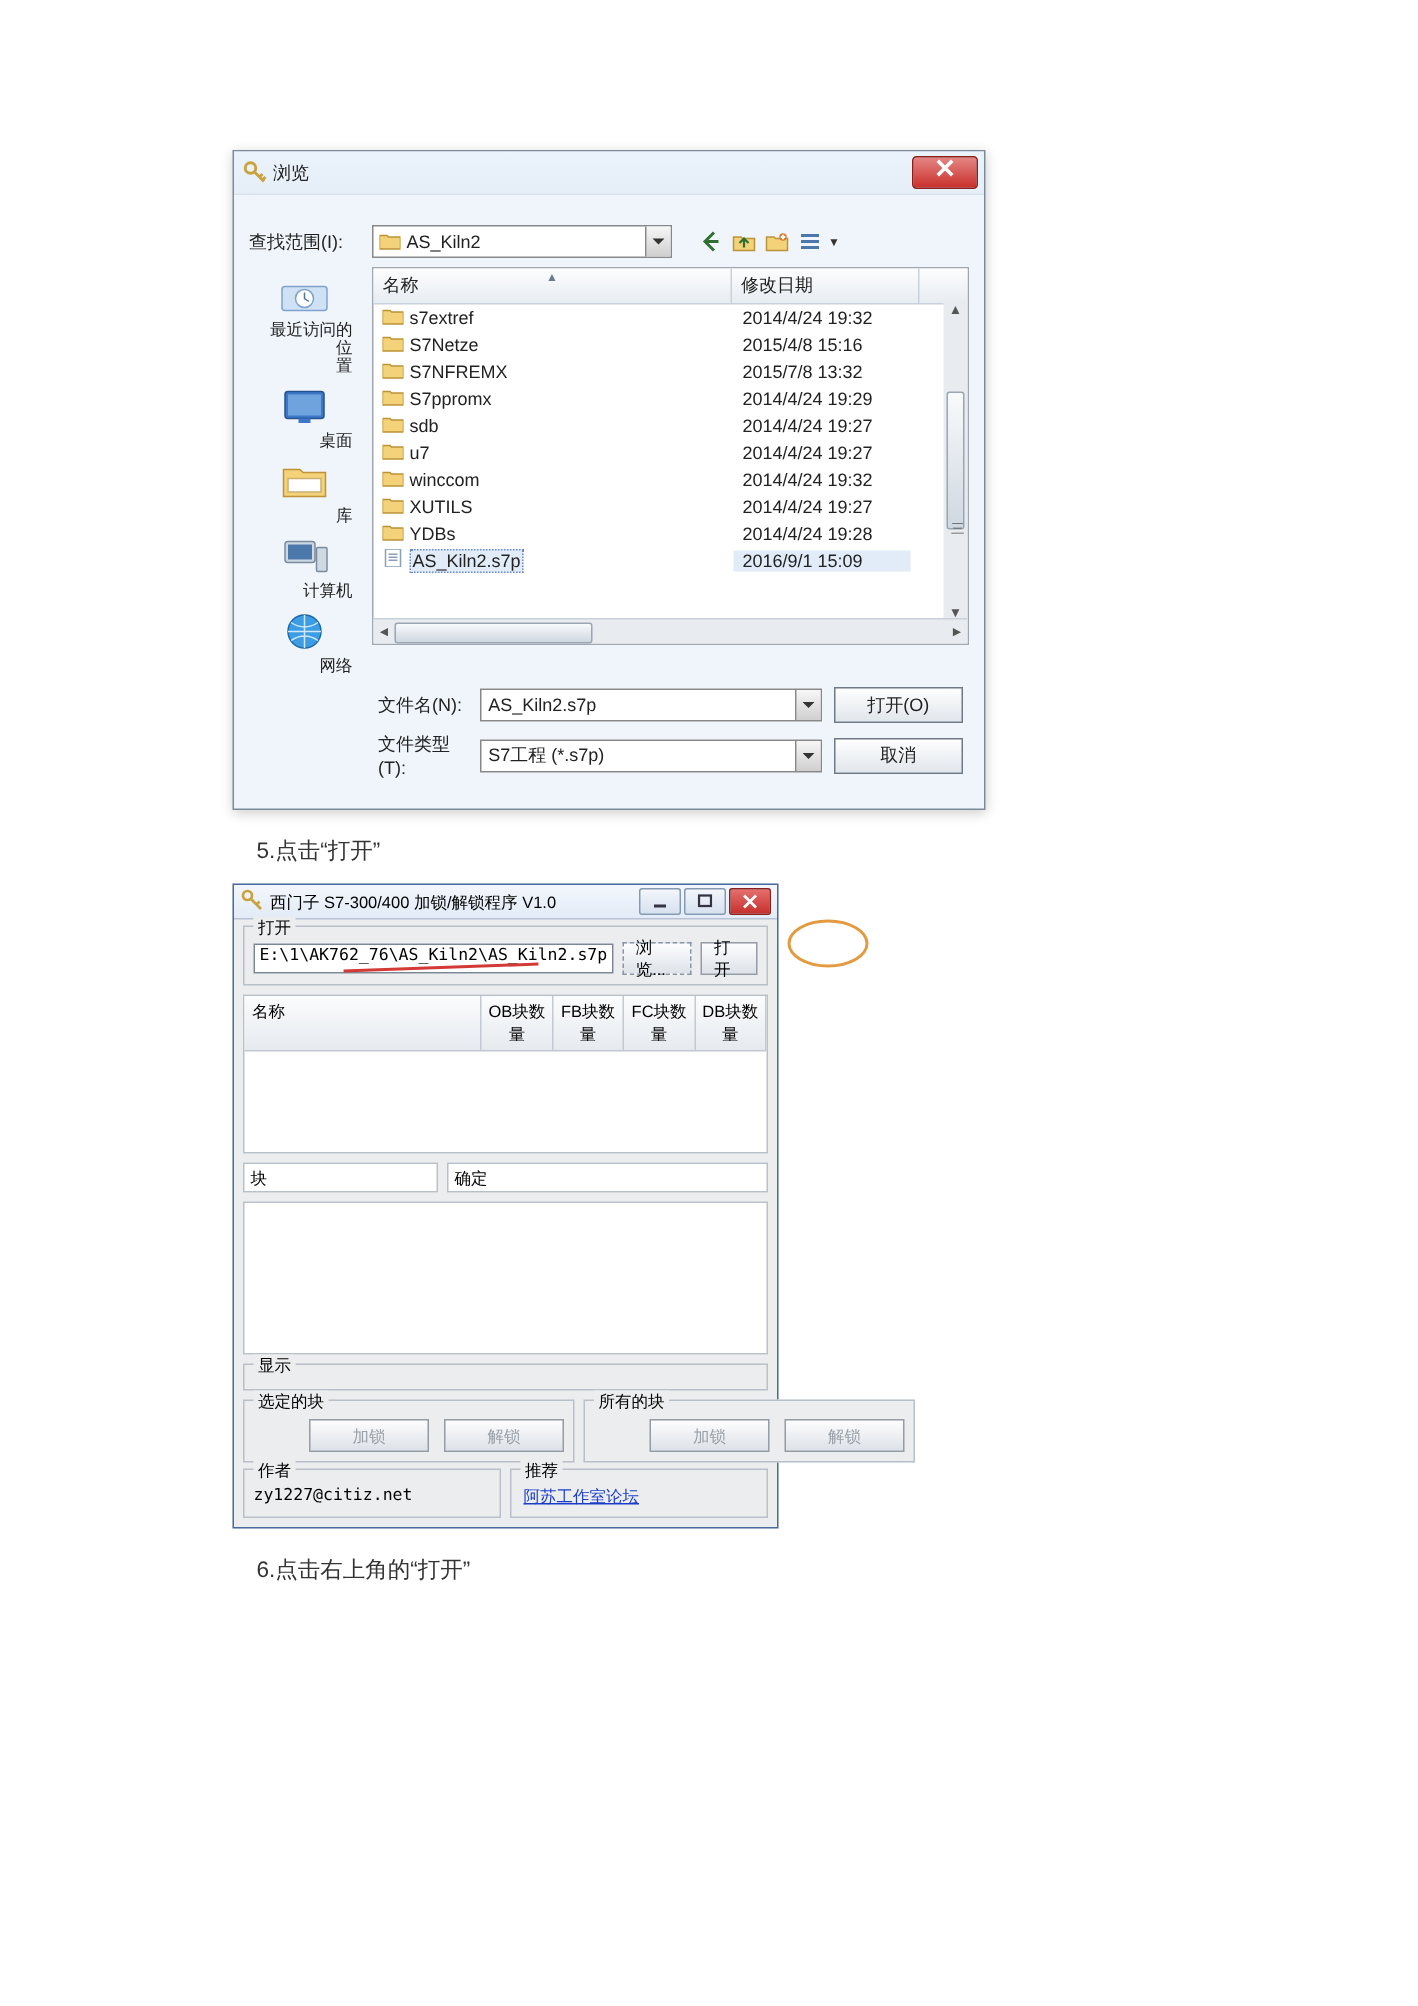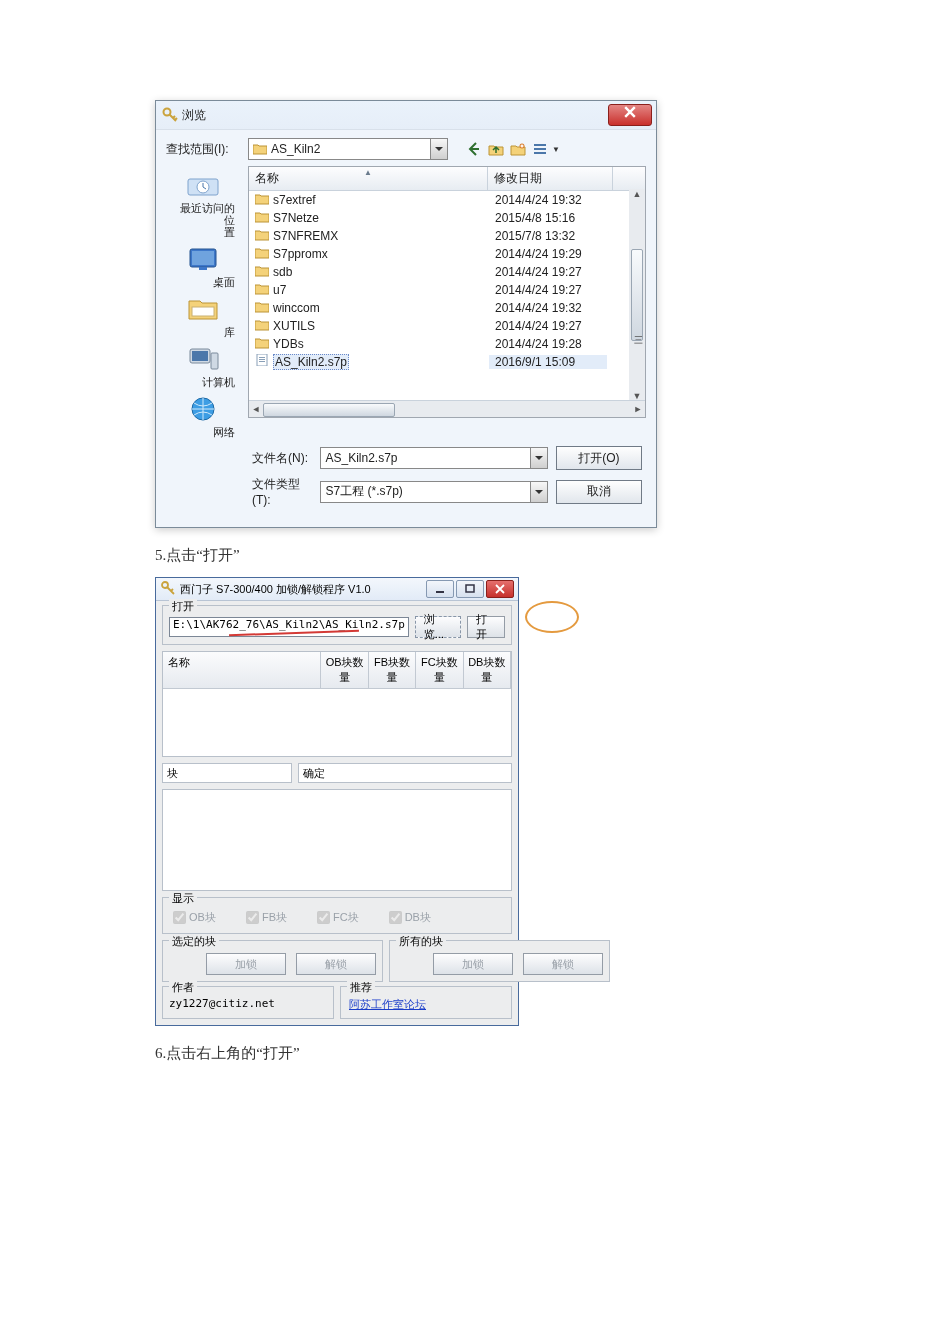--- a/index.html
+++ b/index.html
@@ -44,20 +44,21 @@
     background: linear-gradient(#e48684,#c9302c);
     border: 1px solid #8a1f1b; border-radius: 3px;
     color: #fff; text-align: center; line-height: 18px;
     font-weight: bold;
   }
   .dlg1-body { padding: 6px 10px 10px 10px; }
 
   .dlg1-lookin-row {
     display: flex; align-items: center; gap: 6px;
     padding: 2px 0 6px 0;
+    margin-top: 12px;
   }
   .dlg1-lookin-label { width: 76px; text-align: left; }
   .dlg1-lookin-combo {
     height: 20px; width: 190px;
     border: 1px solid #888; background: #fff;
     display: flex; align-items: center; padding: 0 4px; gap: 4px;
     position: relative;
   }
   .combo-btn {
     position: absolute; right: 0; top: 0; width: 16px; height: 100%;
@@ -153,21 +154,21 @@
   }
   .btn {
     height:22px; min-width:64px; padding:0 10px;
     border:1px solid #707a86; background:linear-gradient(#fefefe,#e1e6ec);
     display:flex; align-items:center; justify-content:center;
     font-size:12px;
   }
   .form-row .btn { width:68px; }
 
   
-  .step { font-size: 15px; margin: 18px 0 12px 0; color:#333;font-family:Liberation Serif, serif; }
+  .step { font-size: 15px; margin: 18px 0 12px 16px; color:#333; }
 
   
   .dlg2-wrap { position:relative; width:420px; }
   .dlg2 {
     width: 362px;
     border:1px solid #486a9c;
     background:#ecedee;
     font-family:"SimSun","Microsoft YaHei",Arial,sans-serif;
     font-size:11px;
     position:relative;
@@ -607,38 +608,20 @@
             <span>块</span>
           </div>
           <div class="box b2">
             <span>确定</span>
           </div>
         </div>
         <div class="kuang-empty"></div>
 
         <div class="group disp-group">
           <span class="group-title">显示</span>
-          <div class="cb-row">
-            <label class="cb">
-                <input type="checkbox" checked="" disabled="" style="">
-                <span>OB块</span>
-              </label>
-            <label class="cb">
-                <input type="checkbox" checked="" disabled="" style="">
-                <span>FB块</span>
-              </label>
-            <label class="cb">
-                <input type="checkbox" checked="" disabled="" style="">
-                <span>FC块</span>
-              </label>
-            <label class="cb">
-                <input type="checkbox" checked="" disabled="" style="">
-                <span>DB块</span>
-              </label>
-          </div>
         </div>
 
         <div class="two-groups">
           <div class="group">
             <span class="group-title">选定的块</span>
             <div class="inline-btns">
               <div class="btn2 disabled">加锁</div>
               <div class="btn2 disabled">解锁</div>
             </div>
           </div>

